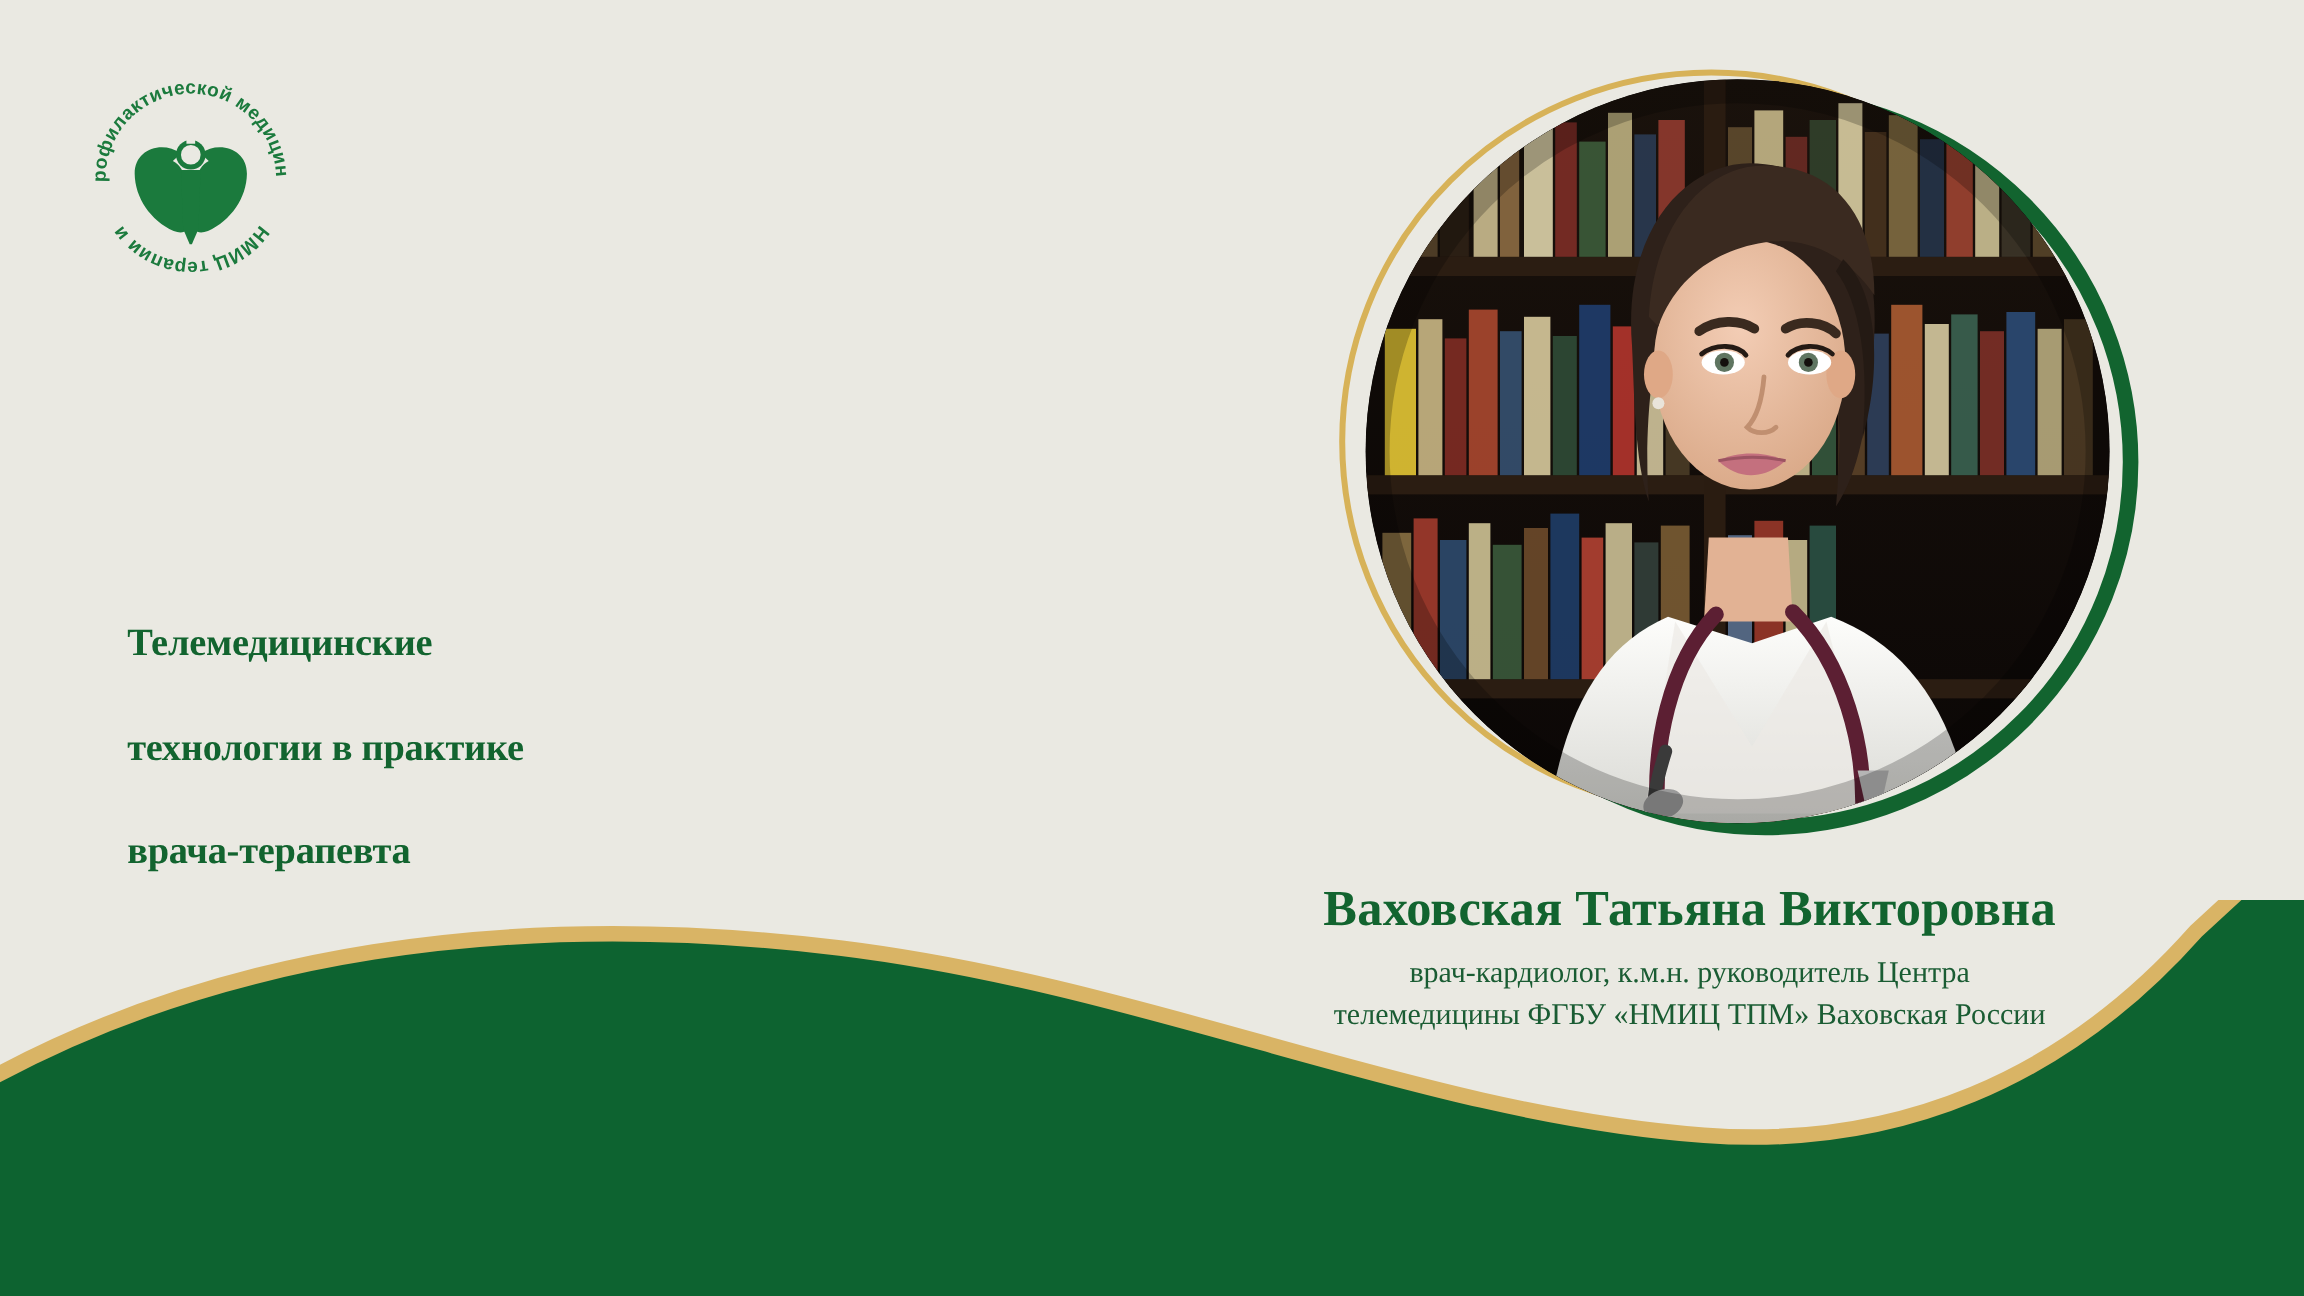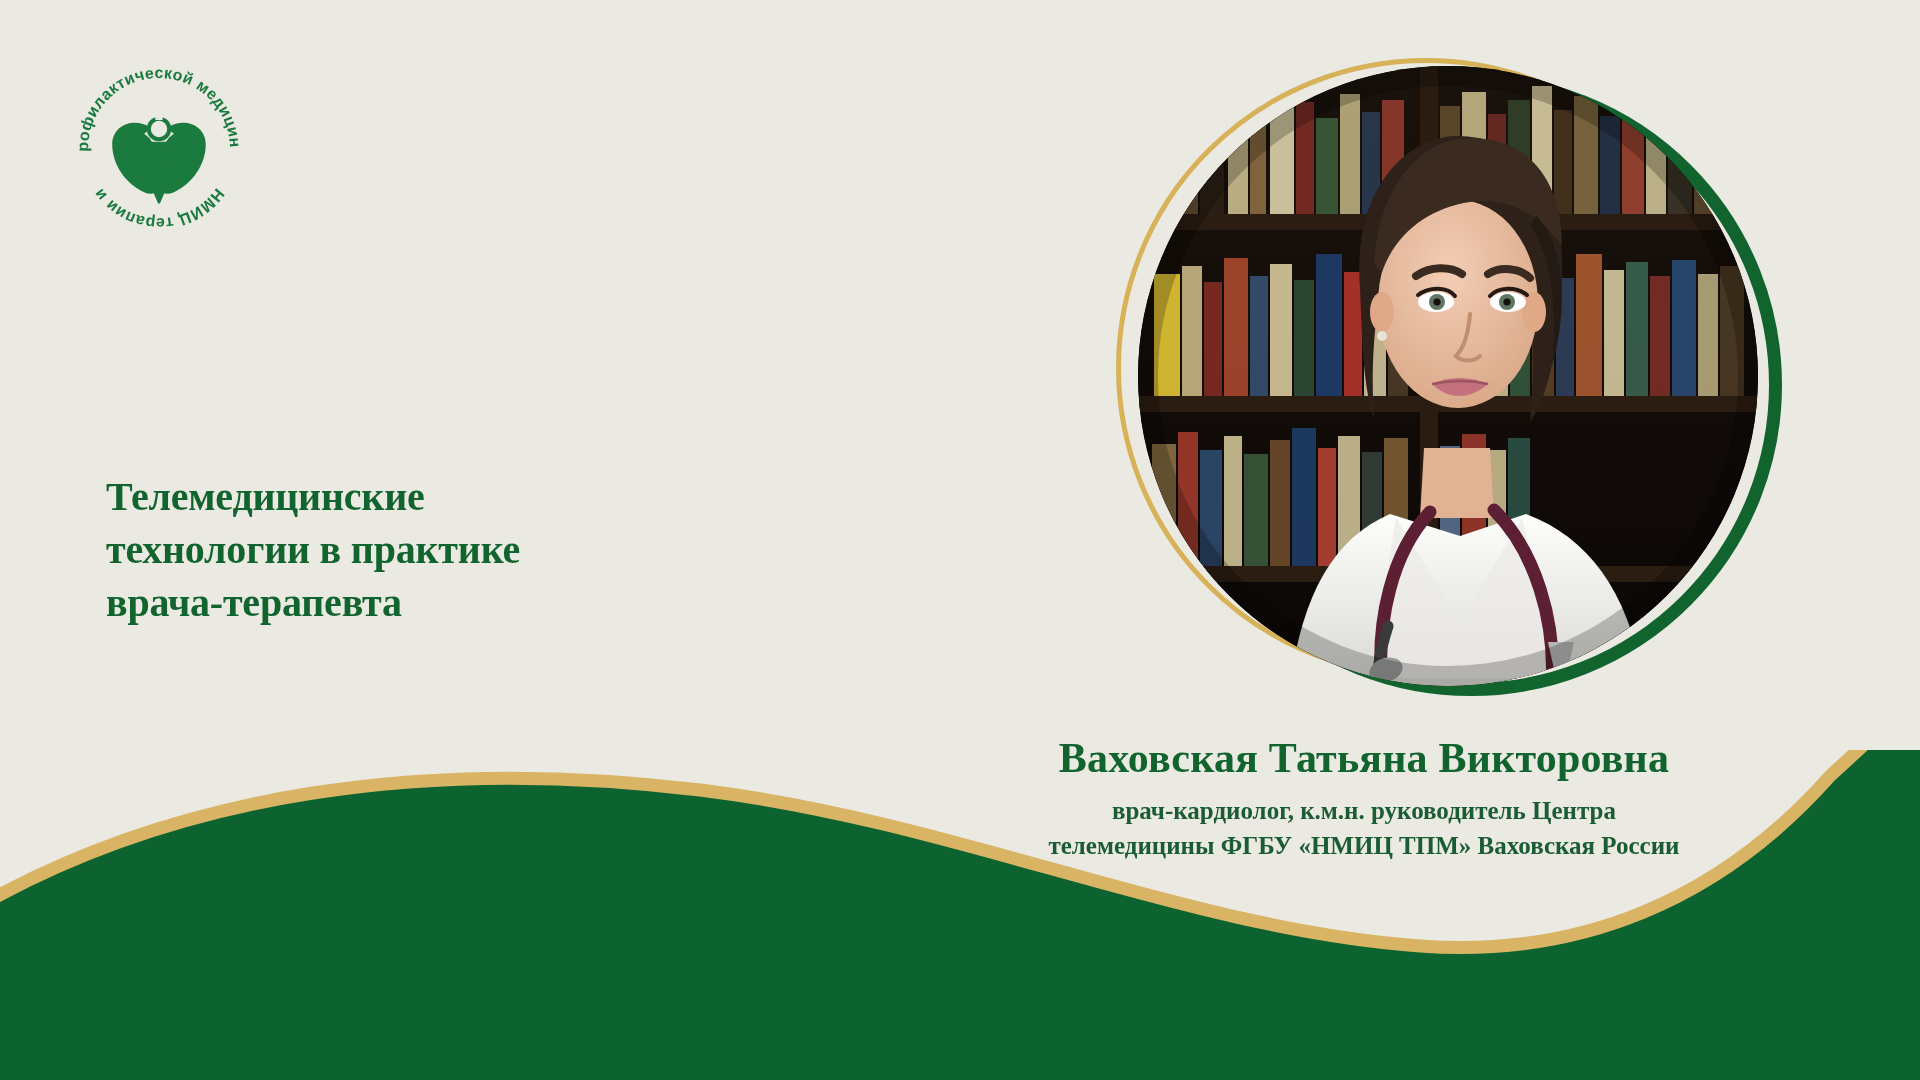--- a/index.html
+++ b/index.html
@@ -28,25 +28,26 @@
 
   
   #title-block {
     position: absolute;
     left: 106px;
     top: 470px;
     width: 700px;
   }
   .title-line {
     color: #12642f;
-    font-size: 40px;
+    font-size: 32px;
     font-weight: bold;
     line-height: 1.33;
     letter-spacing: -0.2px;
     white-space: nowrap;
+    margin-top: 44px;
   }
 
   
   #photo-group {
     position: absolute;
     left: 1058px;
     top: 40px;
     width: 800px;
     height: 680px;
   }
@@ -78,37 +79,37 @@
     width: 620px;
     height: 620px;
     overflow: hidden;
     background: #0d0a08;
   }
   #photo-circle svg { display: block; width: 100%; height: 100%; }
 
   
   #speaker-block {
     position: absolute;
-    left: 864px;
+    left: 908px;
     top: 735px;
     width: 1000px;
     text-align: center;
   }
   #speaker-name {
     color: #12642f;
     font-size: 42px;
     font-weight: bold;
     line-height: 1.1;
     letter-spacing: 0.2px;
   }
   .speaker-role-line {
     color: #1a5c33;
     font-size: 25px;
     line-height: 1.38;
-    font-weight: bold;
+    font-weight: normal;
   }
   #speaker-role { margin-top: 13px; }
 
   
   #wave {
     position: absolute;
     left: 0;
     bottom: 0;
     width: 1920px;
     height: 330px;

